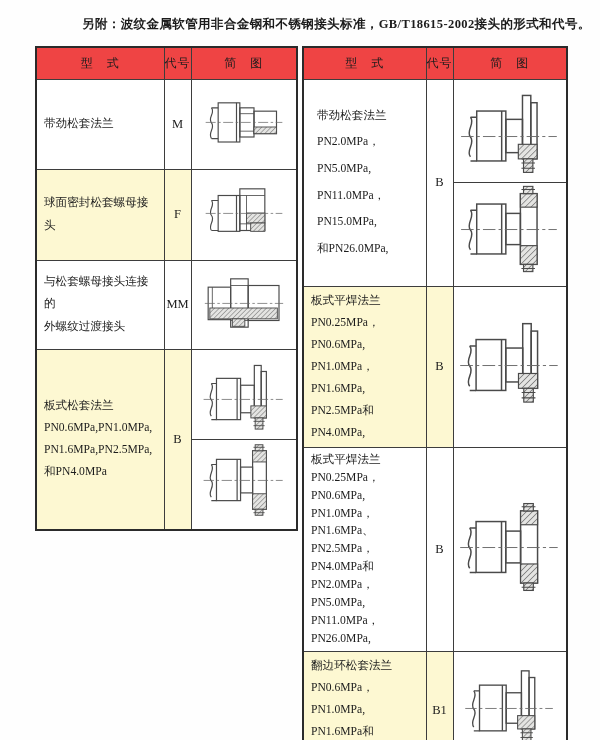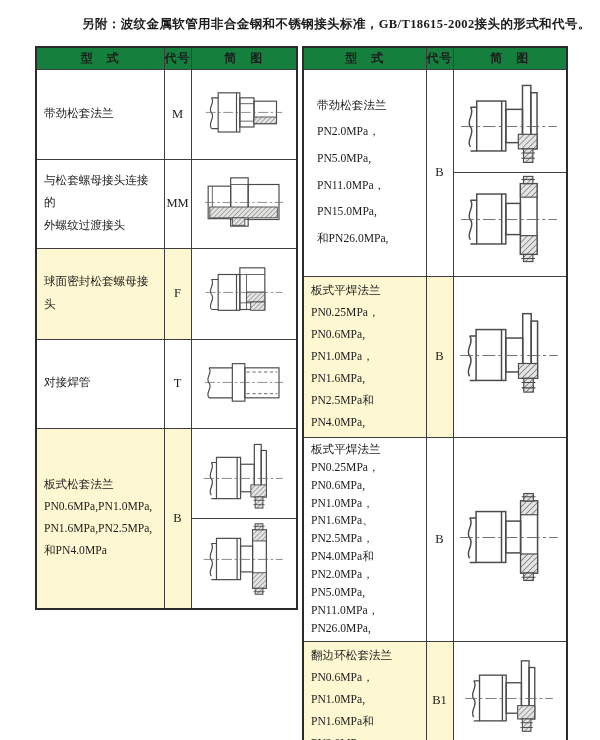--- a/index.html
+++ b/index.html
@@ -21,23 +21,23 @@
     position:absolute; top:46px;
     border-collapse:collapse;
     table-layout:fixed;
     background:#fff;
   }
   table.lt { left:35px;  width:261px; }
   table.rt { left:302px; width:264px; }
   th, td { border:1px solid #3d3d3d; }
   table { border:2px solid #2b2b2b; }
   th {
-    background:#15803d;
-    font-size:12px; font-weight:700;
-    height:22px; text-align:center;
+    background:#ef4444;
+    font-size:12px; font-weight:400;
+    height:32px; text-align:center;
     letter-spacing:1px;
   }
   td.type {
     font-size:11.6px;
     text-align:left; vertical-align:middle;
     padding:3px 4px 3px 7px;
     white-space:pre-line;
     line-height:1.9;
   }
   td.lh-tight { line-height:1.55; }
@@ -175,45 +175,36 @@
   </tr>
   <tr style="height:90px">
     <td class="type">带劲松套法兰</td>
     <td class="code">M</td>
     <td class="diag">
       <svg class="dsvg" viewBox="0 0 100 84">
             <use href="#sym-m"></use>
           </svg>
     </td>
   </tr>
+  <tr style="height:91px">
+    <td class="type hl">球面密封松套螺母接头</td>
+    <td class="code hl">F</td>
+    <td class="diag">
+      <svg class="dsvg" viewBox="0 0 100 84">
+            <use href="#sym-f"></use>
+          </svg>
+    </td>
+  </tr>
   <tr style="height:89px">
     <td class="type">与松套螺母接头连接的
 外螺纹过渡接头</td>
     <td class="code">MM</td>
     <td class="diag">
       <svg class="dsvg" viewBox="0 0 100 84">
             <use href="#sym-mm"></use>
-          </svg>
-    </td>
-  </tr>
-  <tr style="height:91px">
-    <td class="type hl">球面密封松套螺母接头</td>
-    <td class="code hl">F</td>
-    <td class="diag">
-      <svg class="dsvg" viewBox="0 0 100 84">
-            <use href="#sym-f"></use>
-          </svg>
-    </td>
-  </tr>
-  <tr style="height:89px">
-    <td class="type">对接焊管</td>
-    <td class="code">T</td>
-    <td class="diag">
-      <svg class="dsvg" viewBox="0 0 100 84">
-            <use href="#sym-t"></use>
           </svg>
     </td>
   </tr>
   <tr style="height:181px">
     <td class="type hl">板式松套法兰
 PN0.6MPa,PN1.0MPa,
 PN1.6MPa,PN2.5MPa,
 和PN4.0MPa</td>
     <td class="code hl">B</td>
     <td class="diag">

